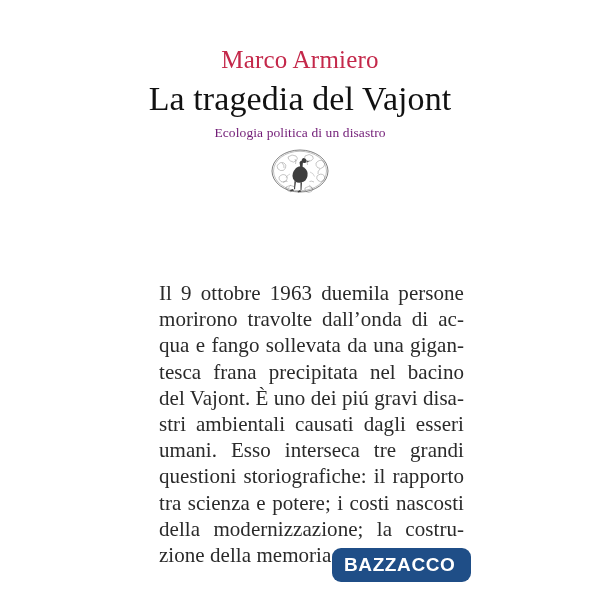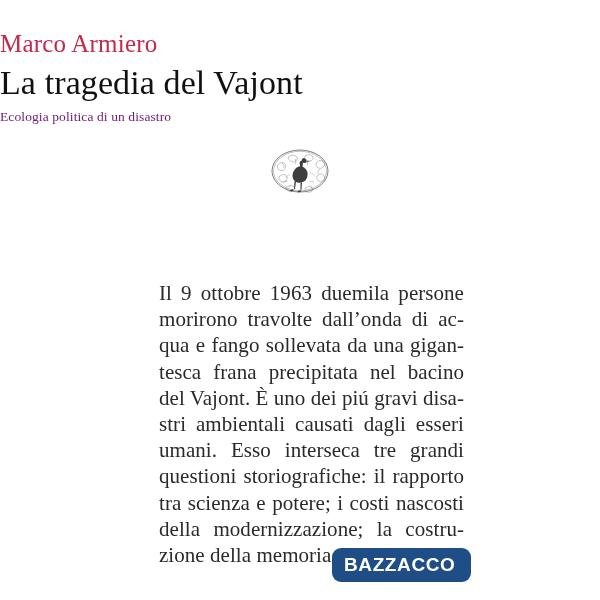--- a/index.html
+++ b/index.html
@@ -17,24 +17,24 @@
 
   .cover {
     position: absolute;
     inset: 0;
     background: #ffffff;
   }
 
   
   .masthead {
     position: absolute;
-    top: 0;
+    top: 16px;
     left: 0;
     width: 600px;
-    text-align: left;
+    text-align: center;
   }
 
   .author {
     margin-top: 30px;
     font-family: "Liberation Serif", serif;
     font-size: 25px;
     line-height: 1.12;
     color: #c4284a;
     letter-spacing: 0.2px;
     font-weight: 400;

